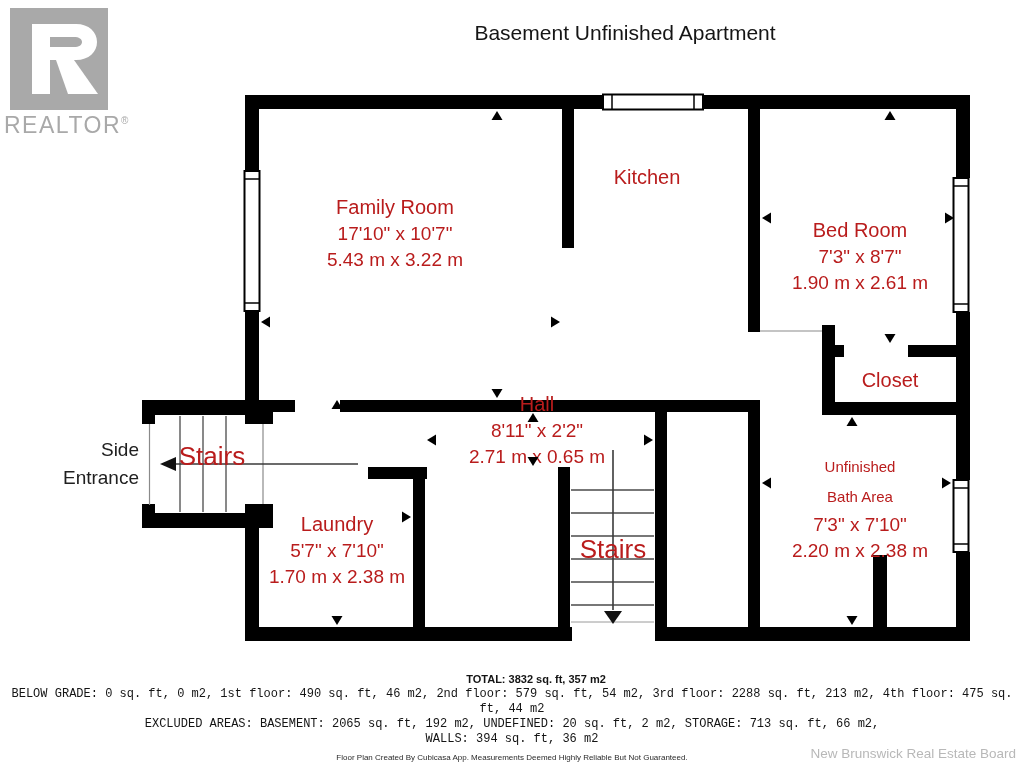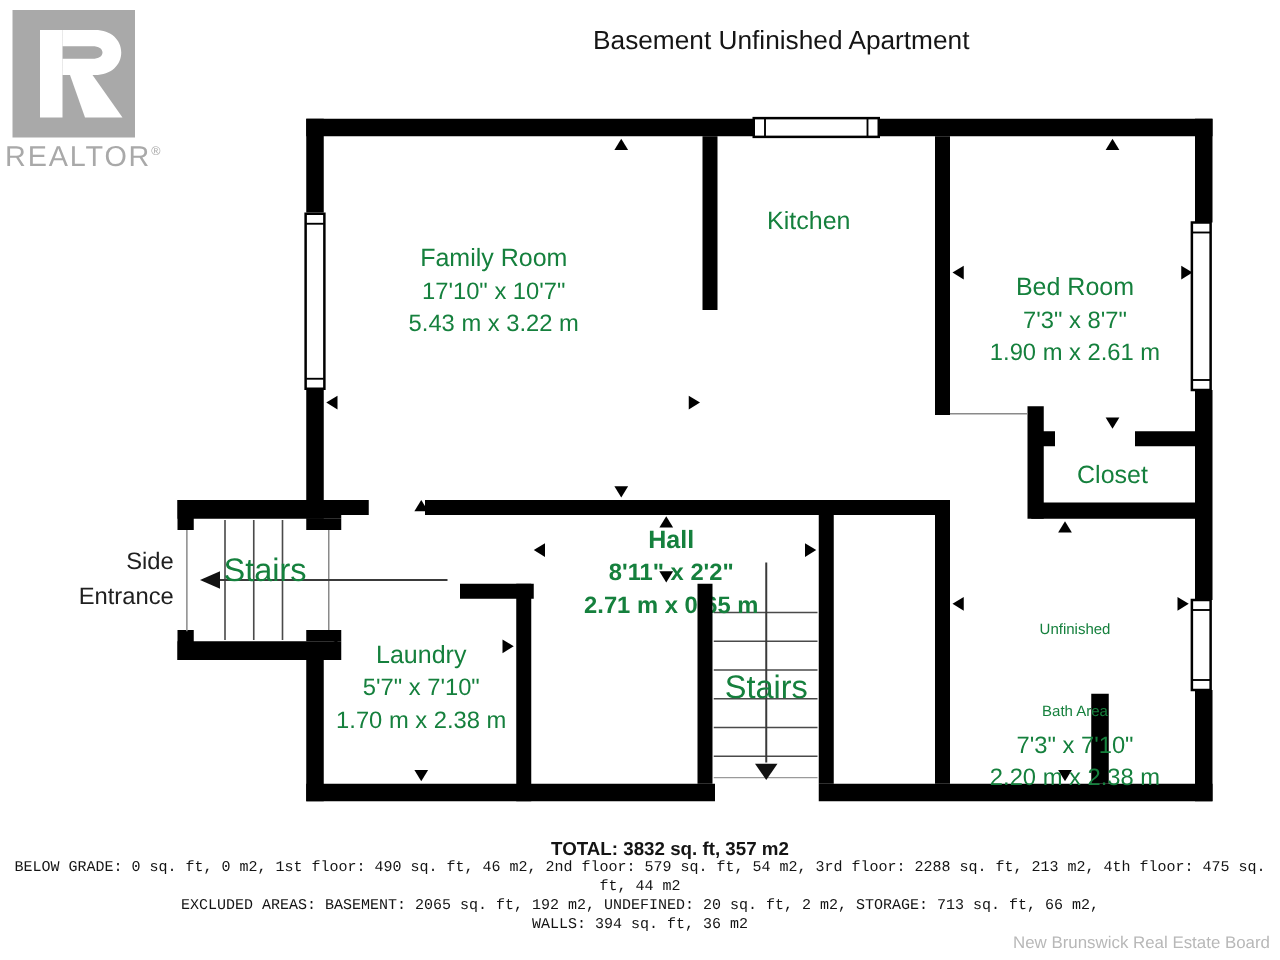--- a/index.html
+++ b/index.html
@@ -7,38 +7,38 @@
         font-family:"Liberation Sans", sans-serif;}
   svg{position:absolute;left:0;top:0;}
   #plan-base{z-index:1;}
   .text-layer{position:absolute;left:0;top:0;width:1024px;height:568px;z-index:2;}
   #plan-over{z-index:3;pointer-events:none;}
 
   .page-title{position:absolute;left:625px;top:21px;transform:translateX(-50%);
               font-size:21px;color:#151515;white-space:nowrap;}
 
   .room-label{position:absolute;transform:translateX(-50%);text-align:center;
-              color:#15803d;white-space:nowrap;}
+              color:#b91c1c;white-space:nowrap;}
   .room-name{font-size:20px;line-height:28px;}
-  .room-name-2l{font-size:12px;line-height:30px;margin-top:36px;}
+  .room-name-2l{font-size:15px;line-height:30px;}
   .room-dim{font-size:19px;line-height:26px;}
   .stairs-label{font-size:26px;line-height:26px;}
 
   .side-entrance{position:absolute;right:885px;top:436px;text-align:right;
                  color:#202020;font-size:19px;line-height:28px;white-space:nowrap;}
 
   
   .logo-box{position:absolute;left:10px;top:8px;width:98px;height:102px;background:#a9a9a9;}
   .logo-word{position:absolute;left:4px;top:112px;width:116px;color:#a9a9a9;
              font-size:23px;letter-spacing:1.5px;white-space:nowrap;}
   .logo-word sup{font-size:10px;letter-spacing:0;}
 
   
   .footer{position:absolute;left:0;top:672px;width:1024px;text-align:center;color:#141414;}
-  .footer-total{font-size:15px;font-weight:bold;line-height:15px;padding-left:48px;}
+  .footer-total{font-size:11px;font-weight:bold;line-height:15px;padding-left:48px;}
   .footer-line{font-size:12px;line-height:15px;font-family:Liberation Mono, monospace;}
   .footer-disclaimer{font-size:8px;line-height:10px;margin-top:6px;color:#2a2a2a;}
   .attribution{position:absolute;right:8px;top:746px;font-size:13.5px;color:#b8b8b8;white-space:nowrap;}
 </style>
 </head>
 <body>
 
 <div id="page">
 
   <svg id="plan-base" width="1024" height="768" viewBox="0 0 1024 768">
@@ -183,21 +183,21 @@
     <div class="room-label" style="left:860px;top:216px;">
       <div class="room-name">Bed Room</div>
       <div class="room-dim">7'3" x 8'7"</div>
       <div class="room-dim">1.90 m x 2.61 m</div>
     </div>
 
     <div class="room-label" style="left:890px;top:366px;">
       <div class="room-name">Closet</div>
     </div>
 
-    <div class="room-label" style="left:537px;top:418px;font-weight:bold;">
+    <div class="room-label" style="left:537px;top:390px;">
       <div class="room-name">Hall</div>
       <div class="room-dim">8'11" x 2'2"</div>
       <div class="room-dim">2.71 m x 0.65 m</div>
     </div>
 
     <div class="room-label" style="left:337px;top:510px;">
       <div class="room-name">Laundry</div>
       <div class="room-dim">5'7" x 7'10"</div>
       <div class="room-dim">1.70 m x 2.38 m</div>
     </div>
@@ -215,20 +215,21 @@
     <div class="side-entrance">
       <div>Side</div>
       <div>Entrance</div>
     </div>
 
     <div class="footer">
       <div class="footer-total">TOTAL: 3832 sq. ft, 357 m2</div>
       <div class="footer-line">BELOW GRADE: 0 sq. ft, 0 m2, 1st floor: 490 sq. ft, 46 m2, 2nd floor: 579 sq. ft, 54 m2, 3rd floor: 2288 sq. ft, 213 m2, 4th floor: 475 sq. ft, 44 m2</div>
       <div class="footer-line">EXCLUDED AREAS: BASEMENT: 2065 sq. ft, 192 m2, UNDEFINED: 20 sq. ft, 2 m2, STORAGE: 713 sq. ft, 66 m2,</div>
       <div class="footer-line">WALLS: 394 sq. ft, 36 m2</div>
+      <div class="footer-disclaimer">Floor Plan Created By Cubicasa App. Measurements Deemed Highly Reliable But Not Guaranteed.</div>
     </div>
 
     <div class="attribution">New Brunswick Real Estate Board</div>
   </div>
 
   <svg id="plan-over" width="1024" height="768" viewBox="0 0 1024 768">
     <rect x="558" y="467" width="12" height="160" fill="#000"></rect>
     <g fill="#000">
       <polygon points="533,413 527.5,422 538.5,422"></polygon>
       <polygon points="533,466 527.5,457 538.5,457"></polygon>

